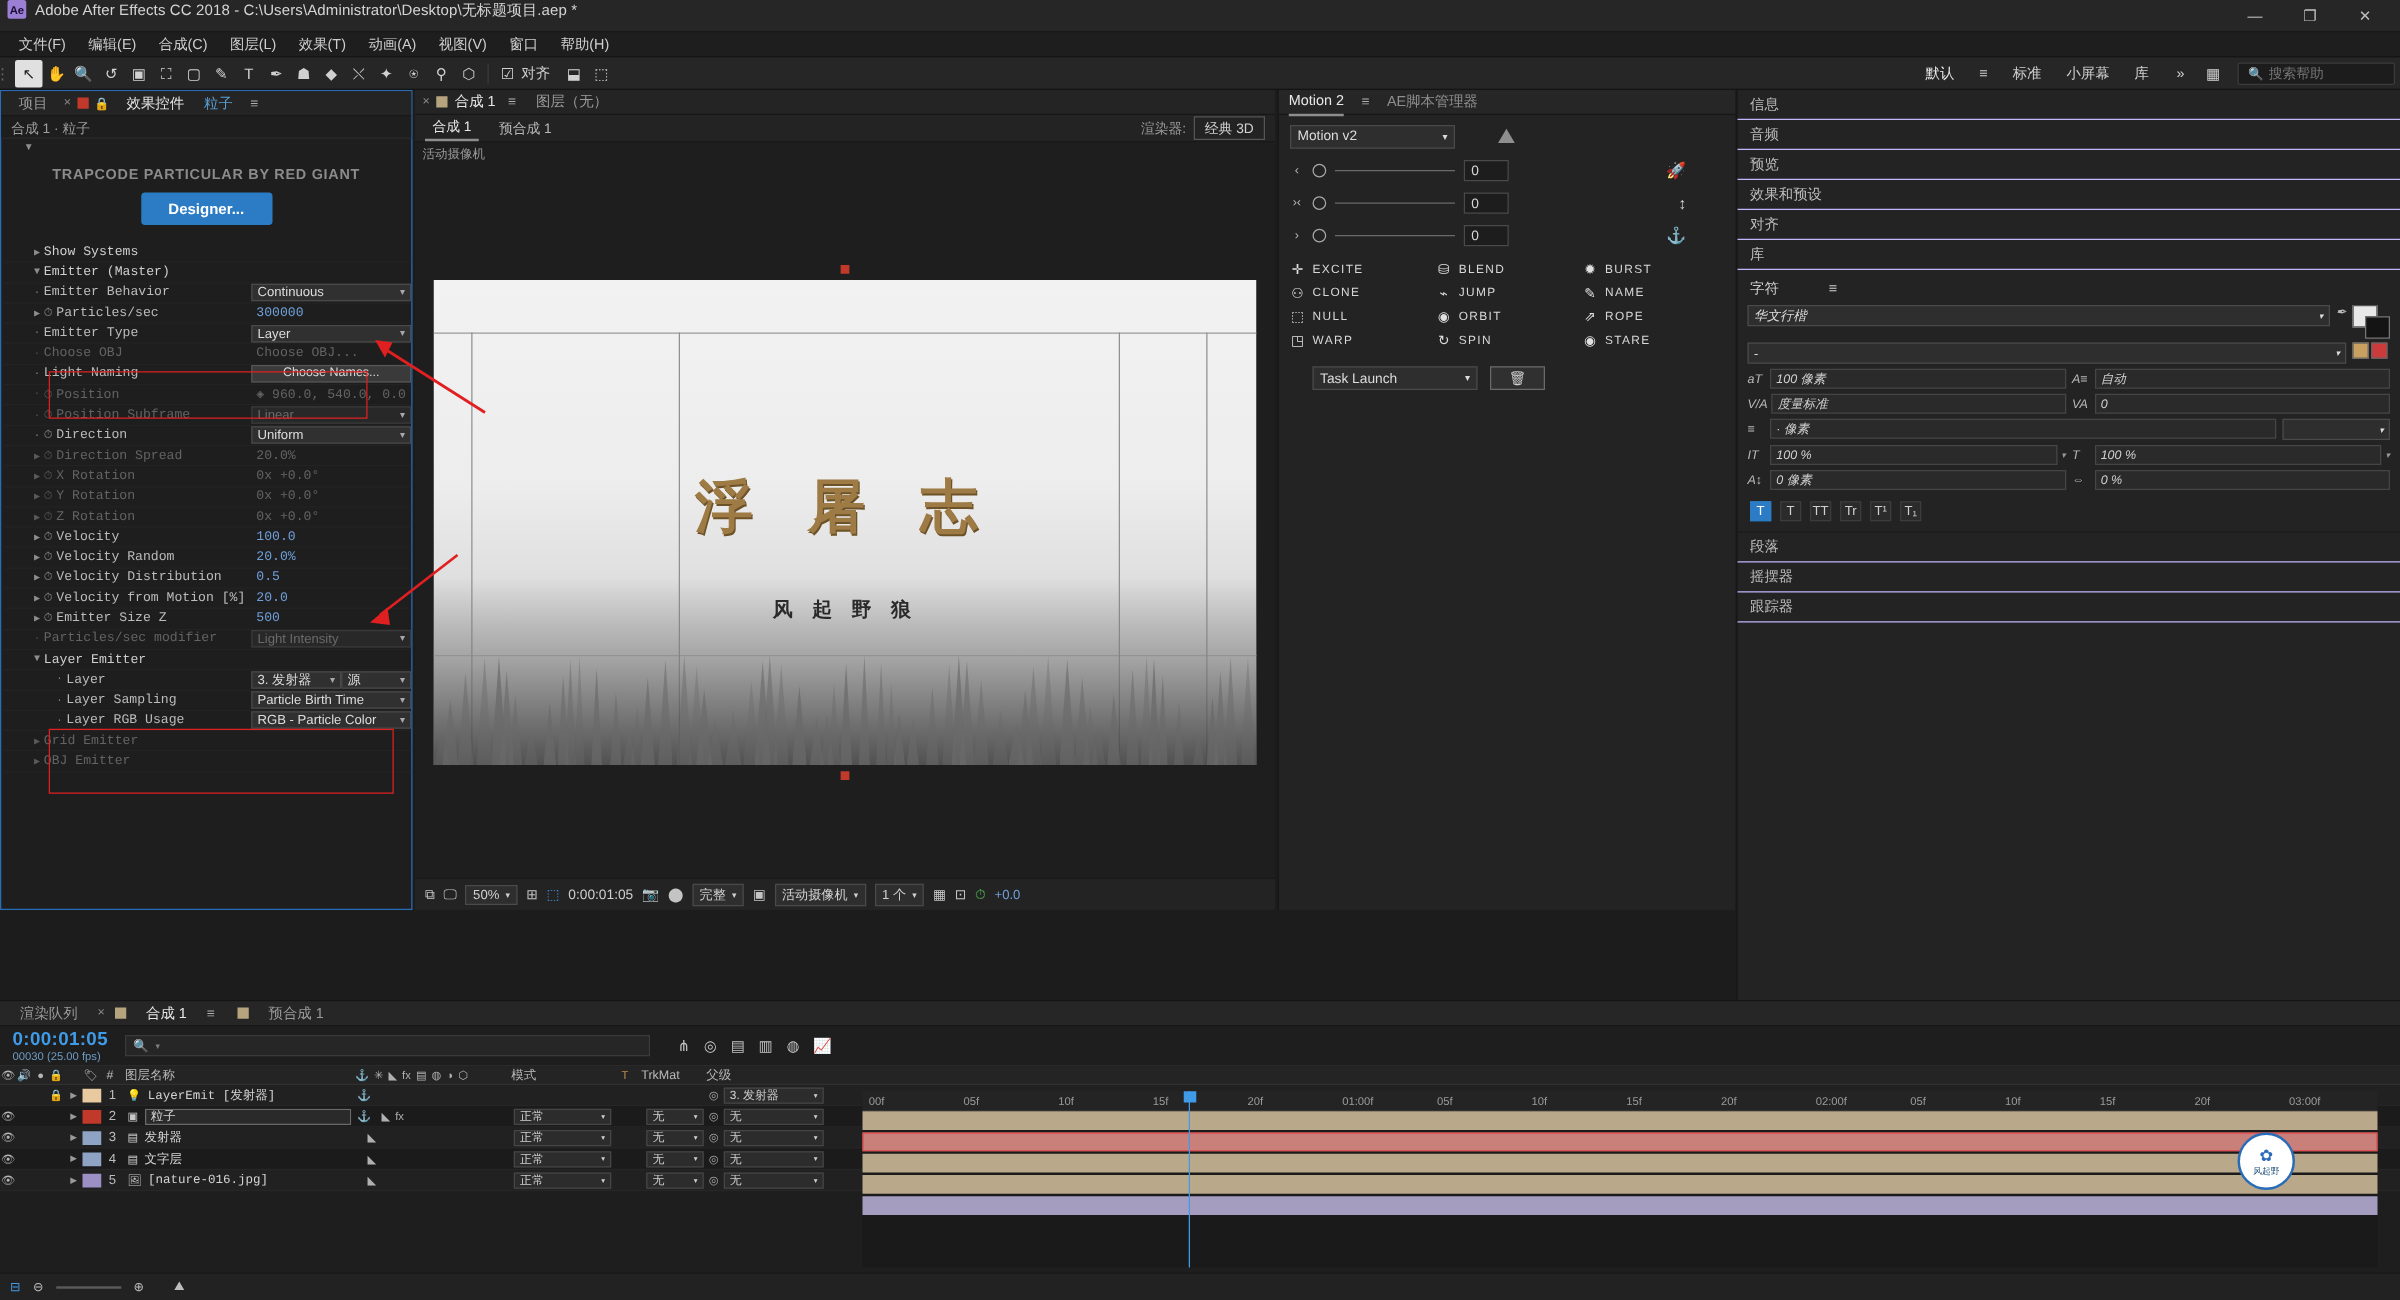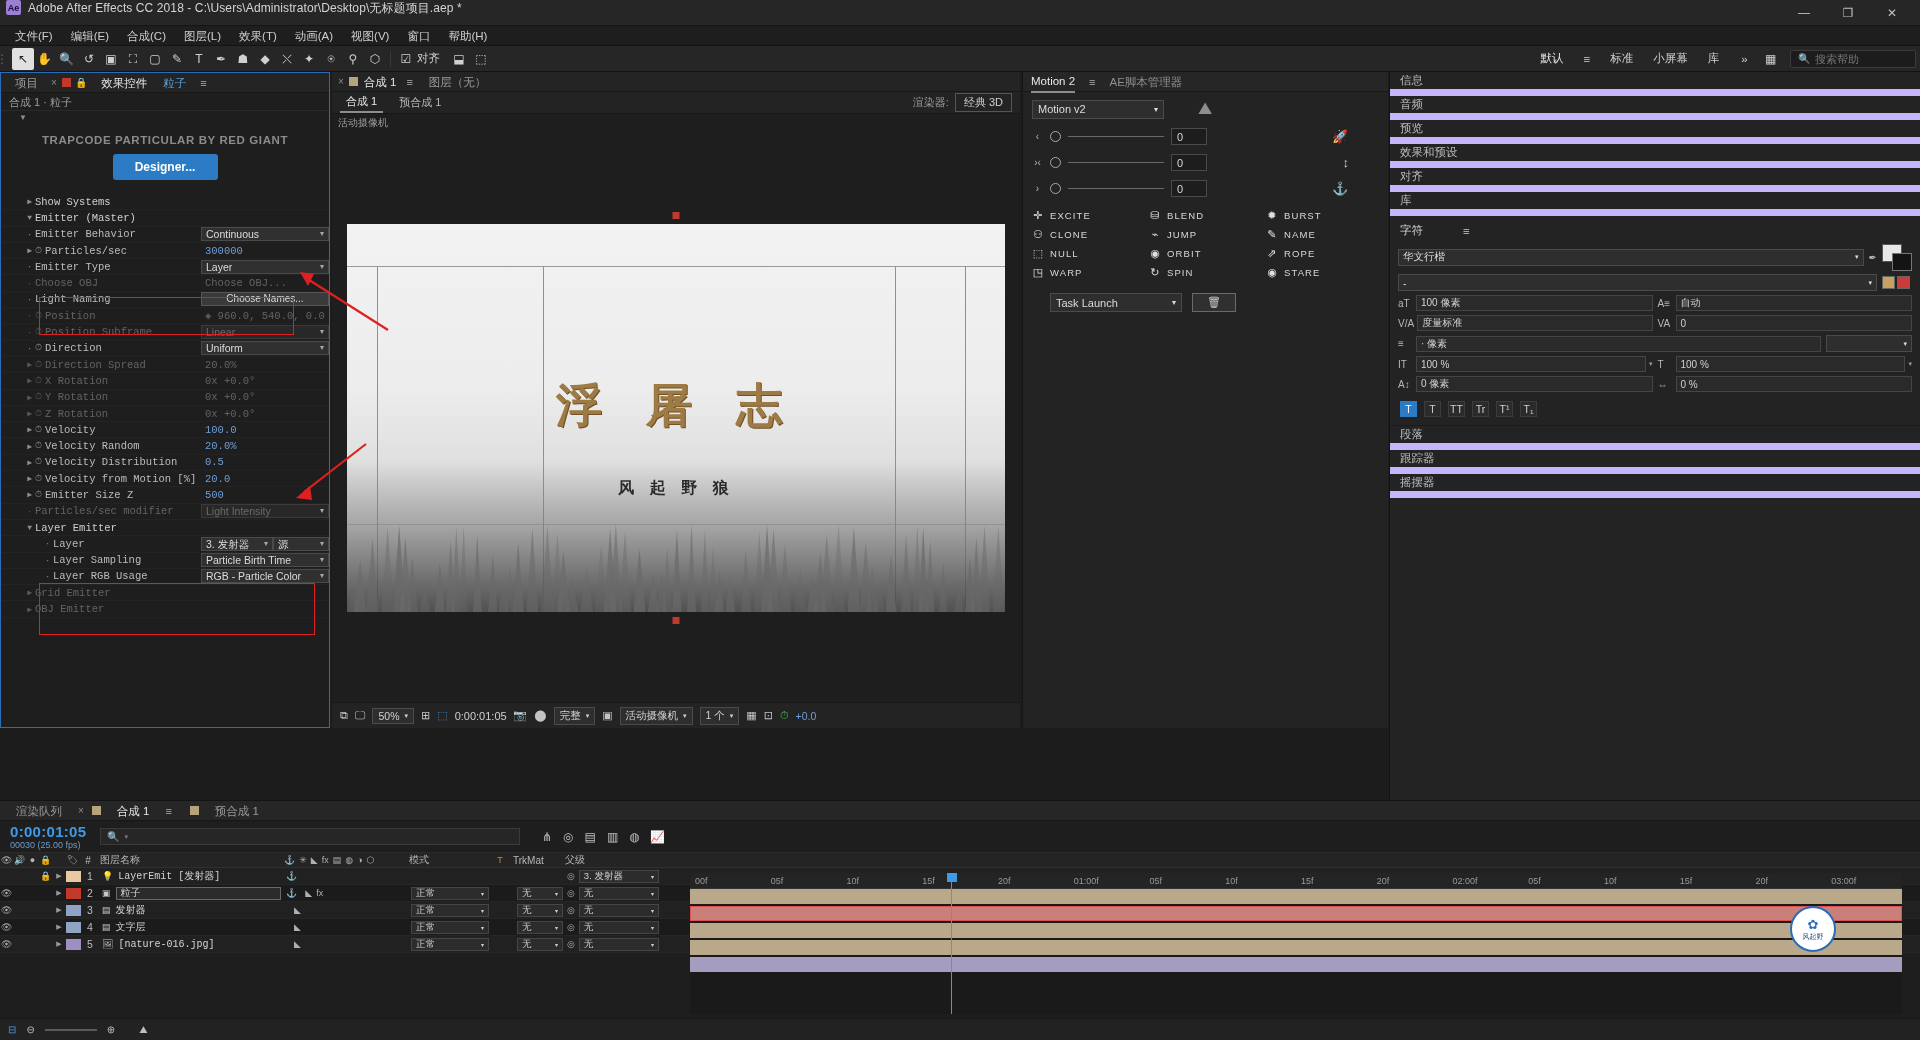--- a/index.html
+++ b/index.html
@@ -130,24 +130,24 @@
   .mbtn{display:flex;align-items:center;gap:5px;font-size:9.5px;color:#d8d8d8;letter-spacing:1.1px;
      cursor:default;font-family:"Liberation Sans",sans-serif;}
   .mbtn .g{font-size:11px;color:#e0e0e0;width:13px;text-align:center;}
   .mfoot{display:flex;align-items:center;gap:10px;margin-top:14px;margin-left:18px;}
   .trash{width:44px;height:19px;border:1px solid #6a6a6a;display:flex;align-items:center;
      justify-content:center;font-size:11px;color:#d0d0d0;background:#303030;}
 
   
   .rside{position:absolute;left:1389px;top:0;right:0;bottom:0;background:#232323;border-left:1px solid #141414;}
   .rtab{height:24px;display:flex;align-items:center;padding-left:10px;font-size:11.5px;color:#bdbdbd;
-     border-bottom:7px solid #c4b5fd;cursor:default;}
+     border-bottom:1px solid #c4b5fd;cursor:default;}
   .charpanel{padding:4px 8px 8px;border-bottom:1px solid #1b1b1b;}
   .cp-head{display:flex;align-items:center;font-size:11.5px;color:#cfcfcf;padding:3px 2px 6px;gap:40px;}
-  .cp-row{display:flex;align-items:center;gap:5px;margin-bottom:4px;}
+  .cp-row{display:flex;align-items:flex-start;gap:5px;margin-bottom:4px;font-style:italic;}
   .cpsel{background:#2e2e2e;border:1px solid #4a4a4a;height:17px;font-size:10.5px;color:#dcdcdc;
      display:flex;align-items:center;justify-content:space-between;padding:0 4px;flex:1;}
   .swatches{position:relative;width:30px;height:26px;}
   .sw1{position:absolute;left:0;top:0;width:20px;height:18px;background:#e8e8e8;border:1px solid #555;}
   .sw2{position:absolute;left:10px;top:9px;width:20px;height:18px;background:#141414;border:1px solid #777;}
   .cpfield{display:flex;align-items:center;gap:3px;flex:1;}
   .cpico{font-size:10px;color:#b8b8b8;min-width:15px;}
   .cpval{background:#2a2a2a;border:1px solid #454545;height:16px;flex:1;font-size:10px;color:#d2d2d2;
      display:flex;align-items:center;padding-left:4px;}
   .styrow{display:flex;align-items:center;gap:7px;padding:5px 2px 0;}
@@ -781,22 +781,22 @@
             <span class="styb on">T</span>
             <span class="styb">T</span>
             <span class="styb">TT</span>
             <span class="styb">Tr</span>
             <span class="styb">T¹</span>
             <span class="styb">T₁</span>
           </div>
       </div>
       <div id="rsections">
           <div class="rtab">段落</div>
+          <div class="rtab">摇摆器</div>
           <div class="rtab">跟踪器</div>
-          <div class="rtab">摇摆器</div>
         </div>
     </div>
 
     <div class="timeline">
       <div class="tl-tabs">
         <span class="ptab">渲染队列</span>
         <span style="font-size:10px;color:#8a8a8a;">×</span>
         <span class="sq olive"></span>
         <span class="ptab sel">合成 1</span>
         <span style="font-size:11px;color:#b0b0b0;">≡</span>

